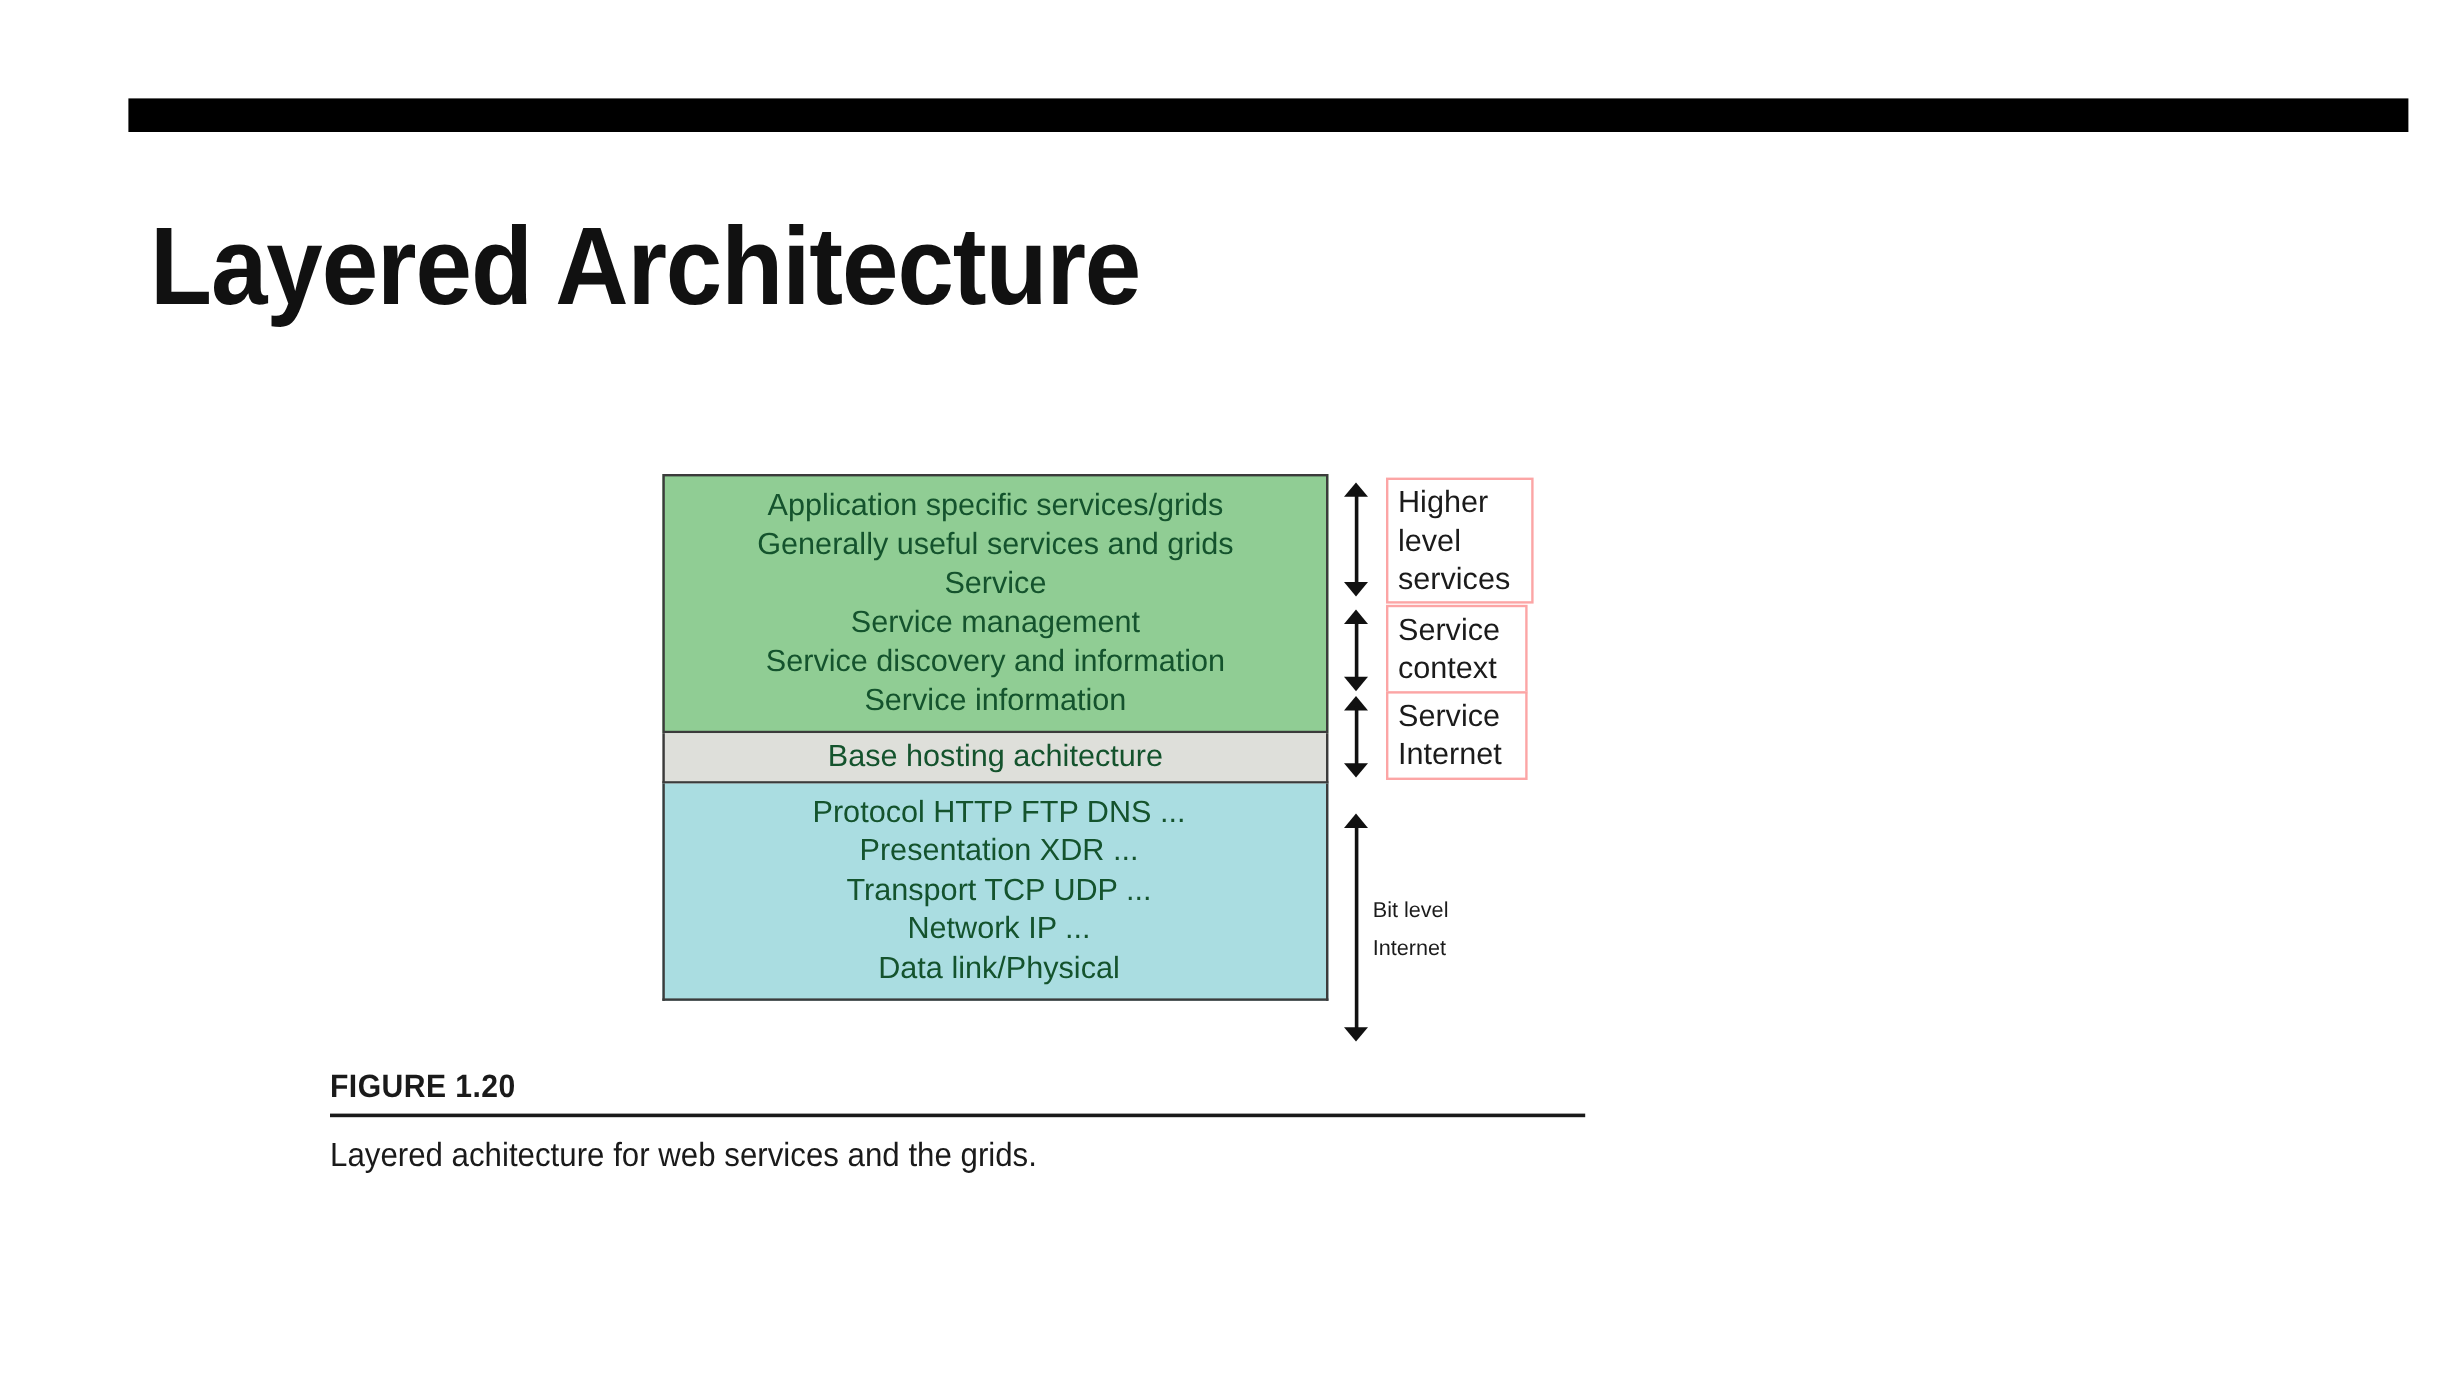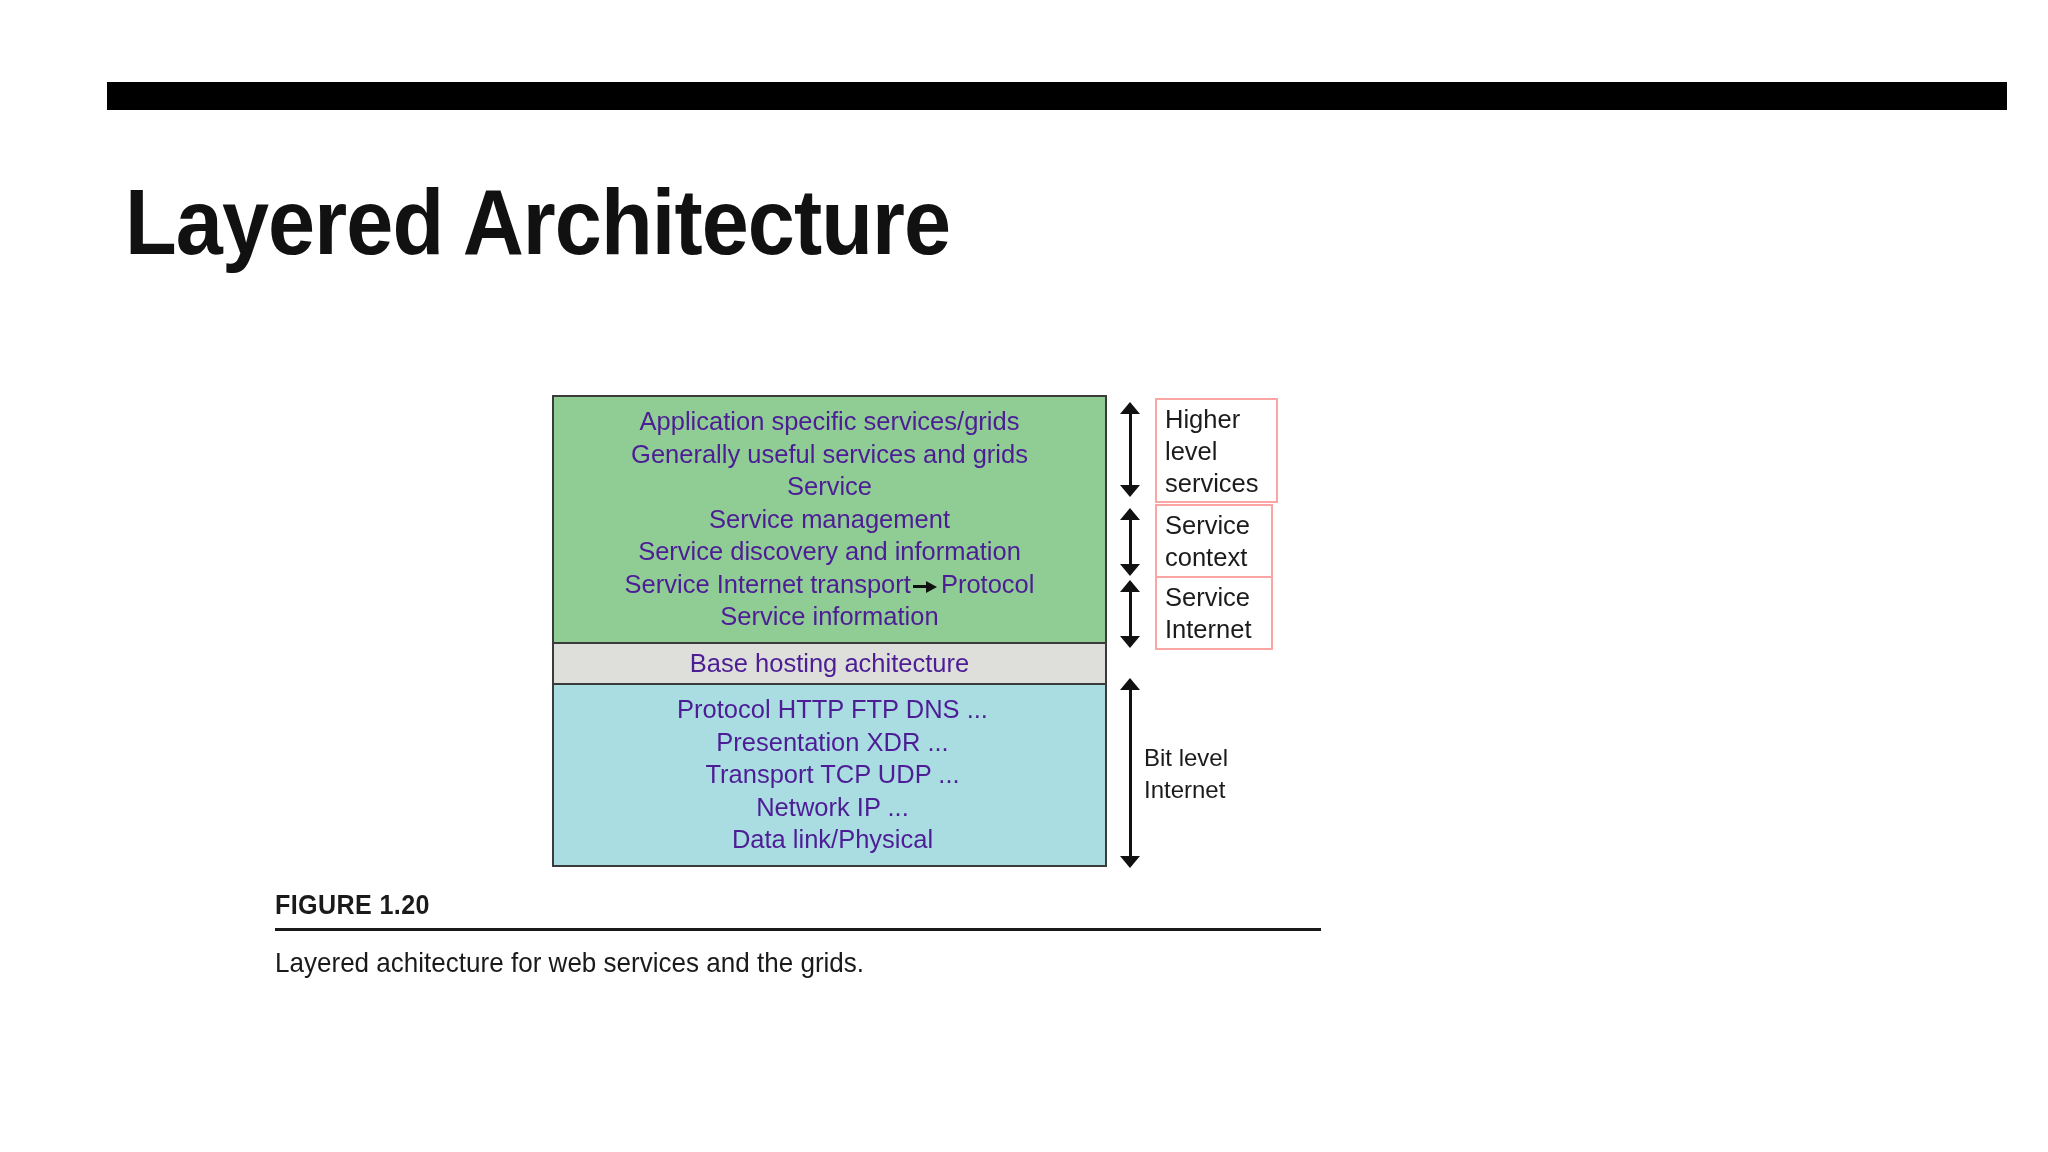--- a/index.html
+++ b/index.html
@@ -58,21 +58,21 @@
   .stack {
     position: absolute;
     left: 530px;
     top: 395px;
     width: 555px;
   }
   .band {
     box-sizing: border-box;
     border: 2px solid #3b3b3b;
     text-align: center;
-    color: #4c1d95;
+    color: #14532d;
     font-size: 25.5px;
     line-height: 32.5px;
     font-family: "Liberation Sans", sans-serif;
   }
   .band-green {
     background: #90cd94;
     padding: 8px 6px 9px 6px;
   }
   .band-gray {
     background: #dedfda;
@@ -156,21 +156,21 @@
     font-size: 25.5px;
     line-height: 32px;
     padding: 3px 7px 4px 8px;
     font-family: "Liberation Sans", sans-serif;
     white-space: pre-line;
   }
 
   .freelabel {
     position: absolute;
     color: #1b1b1b;
-    font-size: 24px;
+    font-size: 18px;
     line-height: 32px;
     font-family: "Liberation Sans", sans-serif;
     white-space: pre-line;
   }
 
   
   #caption-block {
     position: absolute;
     left: 253px;
     top: 890px;
@@ -215,21 +215,20 @@
   <div id="figure">
 
     <div class="stack">
 
       <div class="band band-green">
         <span class="row">Application specific services/grids</span>
         <span class="row">Generally useful services and grids</span>
         <span class="row">Service</span>
         <span class="row">Service management</span>
         <span class="row">Service discovery and information</span>
-        <span class="row"><span>Service Internet transport</span><span class="inline-arrow"></span><span>Protocol</span></span>
         <span class="row">Service information</span>
       </div>
 
       <div class="band band-gray">
         <span class="row">Base hosting achitecture</span>
       </div>
 
       <div class="band band-blue">
         <span class="row">Protocol HTTP FTP DNS ...</span>
         <span class="row">Presentation XDR ...</span>

